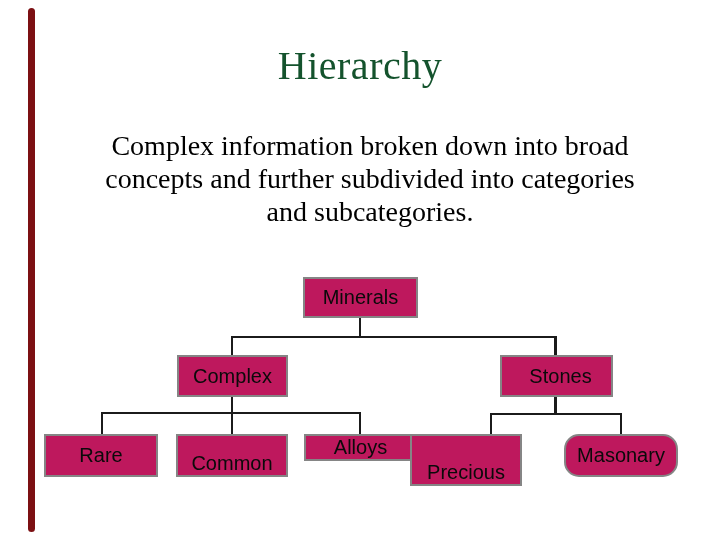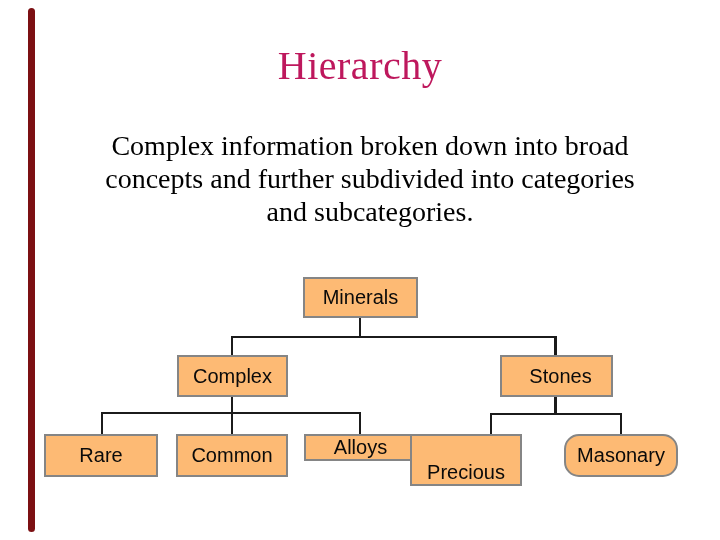--- a/index.html
+++ b/index.html
@@ -26,57 +26,57 @@
   }
   .title {
     position: absolute;
     left: 0;
     right: 0;
     top: 42px;
     text-align: center;
     font-family: "Liberation Serif", "DejaVu Serif", serif;
     font-size: 40px;
     font-weight: 400;
-    color: #be185d;
+    color: #14532d;
     letter-spacing: 0.5px;
   }
   .description {
     position: absolute;
     left: 30px;
     right: 10px;
     top: 129px;
     text-align: center;
     font-family: "Liberation Serif", "DejaVu Serif", serif;
     font-size: 28px;
     line-height: 33px;
     color: #000000;
   }
   .description div { display: block; }
   .node {
     position: absolute;
     box-sizing: border-box;
     border: 2px solid #858585;
-    background: #fdba74;
+    background: #be185d;
     display: flex;
     align-items: center;
     justify-content: center;
     font-size: 20px;
     color: #0a0a0a;
     white-space: nowrap;
   }
   .line {
     position: absolute;
     background: #1b1b1b;
   }
   
   #n-minerals  { left: 303px; top: 277px; width: 115px; height: 41px; }
   #n-metals    { left: 177px; top: 355px; width: 111px; height: 42px; }
   #n-stones    { left: 500px; top: 355px; width: 113px; height: 42px; padding-left: 8px; }
   #n-rare      { left:  44px; top: 434px; width: 114px; height: 43px; }
-  #n-common    { left: 176px; top: 434px; width: 112px; height: 43px; }
+  #n-common    { left: 176px; top: 434px; width: 112px; height: 43px; align-items: flex-end; }
   #n-alloys    { left: 304px; top: 434px; width: 113px; height: 27px; text-align: center; }
   #n-precious  { left: 410px; top: 434px; width: 112px; height: 52px; align-items: flex-end; }
   #n-masonary  { left: 564px; top: 434px; width: 114px; height: 43px; border-radius: 15px; }
   
   #c-root-down    { left: 359px; top: 317px; width: 2px;   height: 20px; }
   #c-main-h       { left: 231px; top: 336px; width: 326px; height: 2px;  }
   #c-metals-top   { left: 231px; top: 337px; width: 2px;   height: 18px; }
   #c-stones-top   { left: 554px; top: 337px; width: 3px;   height: 18px; }
   #c-metals-down  { left: 231px; top: 396px; width: 2px;   height: 17px; }
   #c-left-h       { left: 101px; top: 412px; width: 260px; height: 2px;  }

